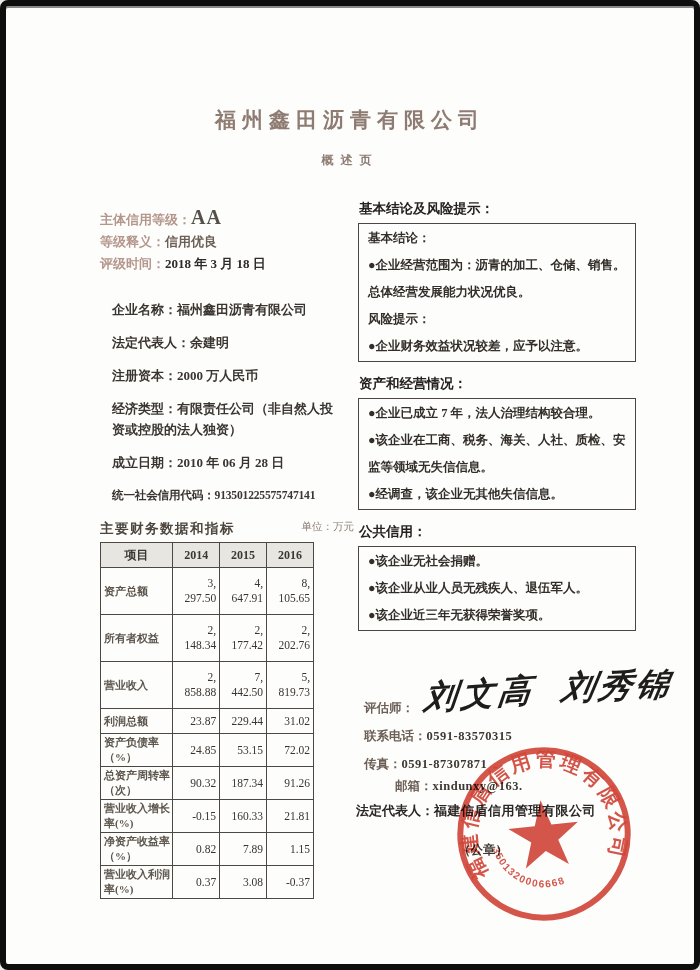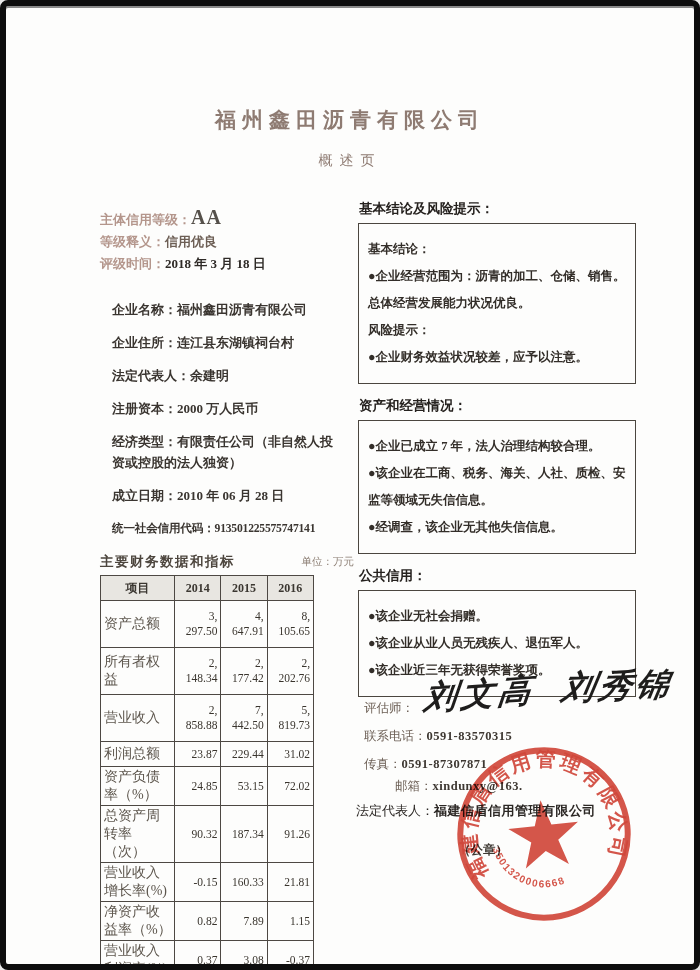--- a/index.html
+++ b/index.html
@@ -1,54 +1,54 @@
 <!DOCTYPE html>
 <html><head>
 <meta charset="utf-8">
 <style>
   html,body{margin:0;padding:0;background:#e9e9e9;font-family:"Liberation Serif","DejaVu Serif",serif;}
   .frame{position:relative;width:688px;height:958px;margin:0;border:6px solid #0e0e0e;border-radius:8px;
          background:#fdfdfc;overflow:hidden;box-shadow:inset 0 2px 0 #8a8a8a;}
   .doc-title{position:absolute;top:100px;left:0;right:0;text-align:center;font-size:21px;font-weight:bold;
              letter-spacing:6px;color:#8e7b72;}
-  .doc-subtitle{position:absolute;top:146px;left:0;right:0;text-align:center;font-size:14px;font-weight:normal;
+  .doc-subtitle{position:absolute;top:146px;left:0;right:0;text-align:center;font-size:12px;font-weight:bold;
              letter-spacing:7px;color:#8e7b72;}
 
   
   .left-col{position:absolute;left:94px;top:200px;width:254px;}
   .rating-line{font-size:13px;line-height:22px;white-space:nowrap;}
   .rating-label{color:#b4968c;font-weight:bold;}
   .rating-grade{font-size:20px;font-weight:bold;color:#55504a;letter-spacing:1px;}
   .rating-meaning{color:#6d5f55;font-weight:bold;}
   .rating-date{color:#2e2a26;font-weight:bold;}
   .company-block{margin-top:24px;font-size:13px;font-weight:bold;color:#3a3530;line-height:21px;}
   .company-row{margin:12px;}
   .company-row.small{font-size:11.6px;letter-spacing:-0.2px;}
-  .fin-head{display:flex;justify-content:space-between;align-items:center;margin-top:14px;}
+  .fin-head{display:flex;justify-content:space-between;align-items:flex-start;margin-top:14px;}
   .fin-title{font-size:13.5px;font-weight:bold;color:#4d463e;letter-spacing:1.5px;}
   .fin-unit{font-size:10.5px;color:#8b7d72;}
   table.fin{border-collapse:collapse;width:214px;margin-top:4px;}
   table.fin th,table.fin td{border:1px solid #4d4843;}
   table.fin th{height:22px;background:#e8e6e1;font-size:12px;color:#3b3731;}
   table.fin th.col-item{width:96px;}
   table.fin th.col-year{width:52px;}
-  td.lbl{font-size:14px;color:#5d564d;padding-left:3px;font-weight:normal;}
+  td.lbl{font-size:11px;color:#5d564d;padding-left:3px;font-weight:bold;}
   td.val{font-size:11.5px;color:#39342d;text-align:right;padding-right:3px;white-space:pre-line;line-height:15px;}
   tr.tall td{height:44px;}
   tr.short td{height:22px;}
 
   
   .right-col{position:absolute;left:352px;top:194px;width:278px;}
   .sec-head{margin:0 0 5px 1px;font-size:13.5px;font-weight:bold;color:#25211e;}
-  .sec-box{border:1.5px solid #4b463f;padding:12px 9px;margin-bottom:13px;}
+  .sec-box{border:1.5px solid #4b463f;padding:1px 9px;margin-bottom:13px;}
   .sec-box p{margin:0;font-size:12.5px;color:#332e29;line-height:27px;font-weight:bold;}
 
   
   .f-line{position:absolute;font-size:12.5px;white-space:nowrap;}
-  .f-label{color:#6c5f55;font-weight:normal;}
+  .f-label{color:#6c5f55;font-weight:bold;}
   .f-value{color:#3e3832;font-weight:bold;letter-spacing:.5px;}
   .assessor{left:358px;top:694px;}
   .phone{left:358px;top:722px;}
   .fax{left:358px;top:750px;}
   .email{left:358px;top:772px;padding-left:31px;}
   .agency{left:350px;top:796px;font-size:13px;}
   .agency .f-label,.agency .f-value{color:#2b2724;}
   .seal-note{left:452px;top:836px;color:#3e3832;font-weight:bold;}
   .signature{position:absolute;font-size:33px;font-weight:bold;font-style:italic;color:#1e1d1c;
              transform:rotate(-4deg) skewX(-10deg);letter-spacing:4px;white-space:nowrap;}
@@ -72,21 +72,20 @@
     </div>
     <div class="rating-line">
       <span class="rating-label">等级释义：</span><span class="rating-meaning">信用优良</span>
     </div>
     <div class="rating-line">
       <span class="rating-label">评级时间：</span><span class="rating-date">2018 年 3 月 18 日</span>
     </div>
 
     <div class="company-block">
       <p class="company-row"><span>企业名称：</span><span>福州鑫田沥青有限公司</span></p>
-      <p class="company-row"><span>企业住所：</span><span>连江县东湖镇祠台村</span></p>
       <p class="company-row"><span>法定代表人：</span><span>余建明</span></p>
       <p class="company-row"><span>注册资本：</span><span>2000 万人民币</span></p>
       <p class="company-row"><span>经济类型：</span><span>有限责任公司（非自然人投资或控股的法人独资）</span></p>
       <p class="company-row"><span>成立日期：</span><span>2010 年 06 月 28 日</span></p>
       <p class="company-row small"><span>统一社会信用代码：</span><span>913501225575747141</span></p>
     </div>
 
     <div class="fin-head">
       <span class="fin-title">主要财务数据和指标</span>
       <span class="fin-unit">单位：万元</span>

